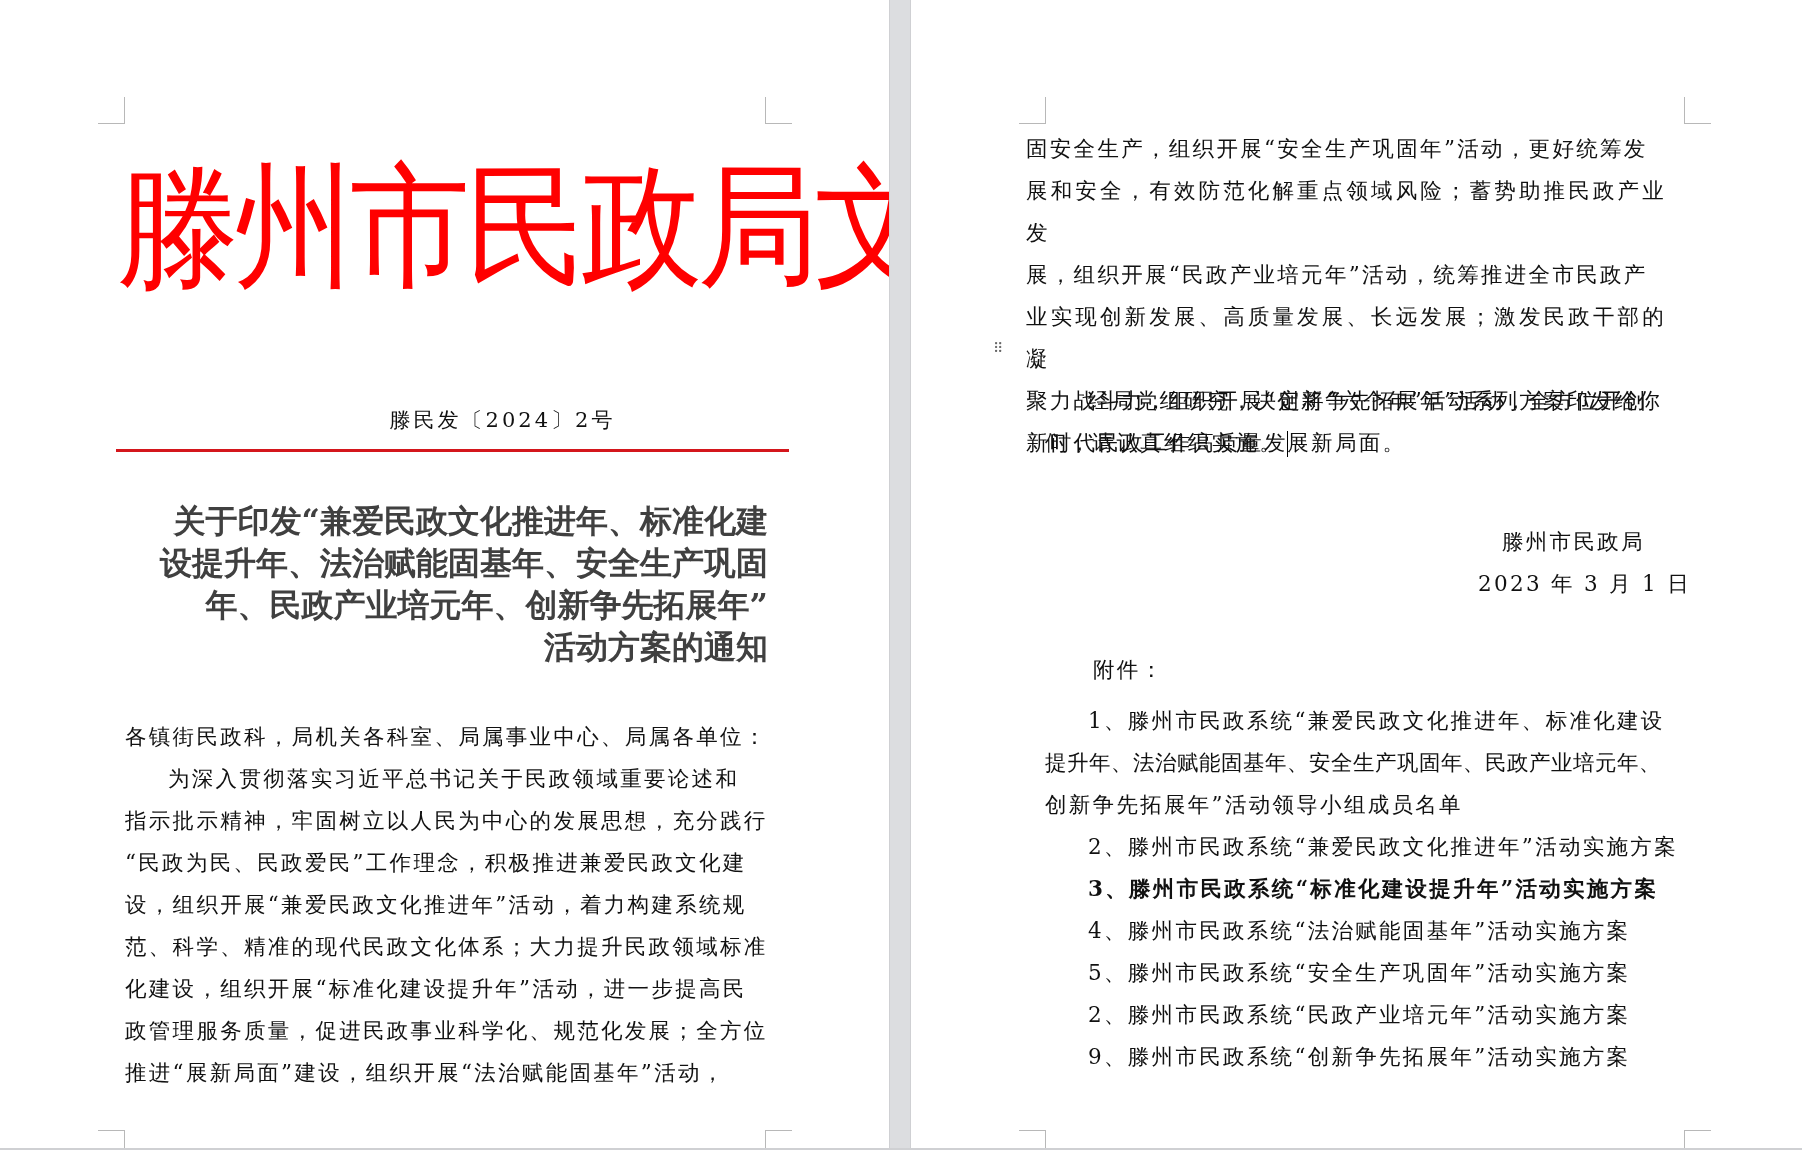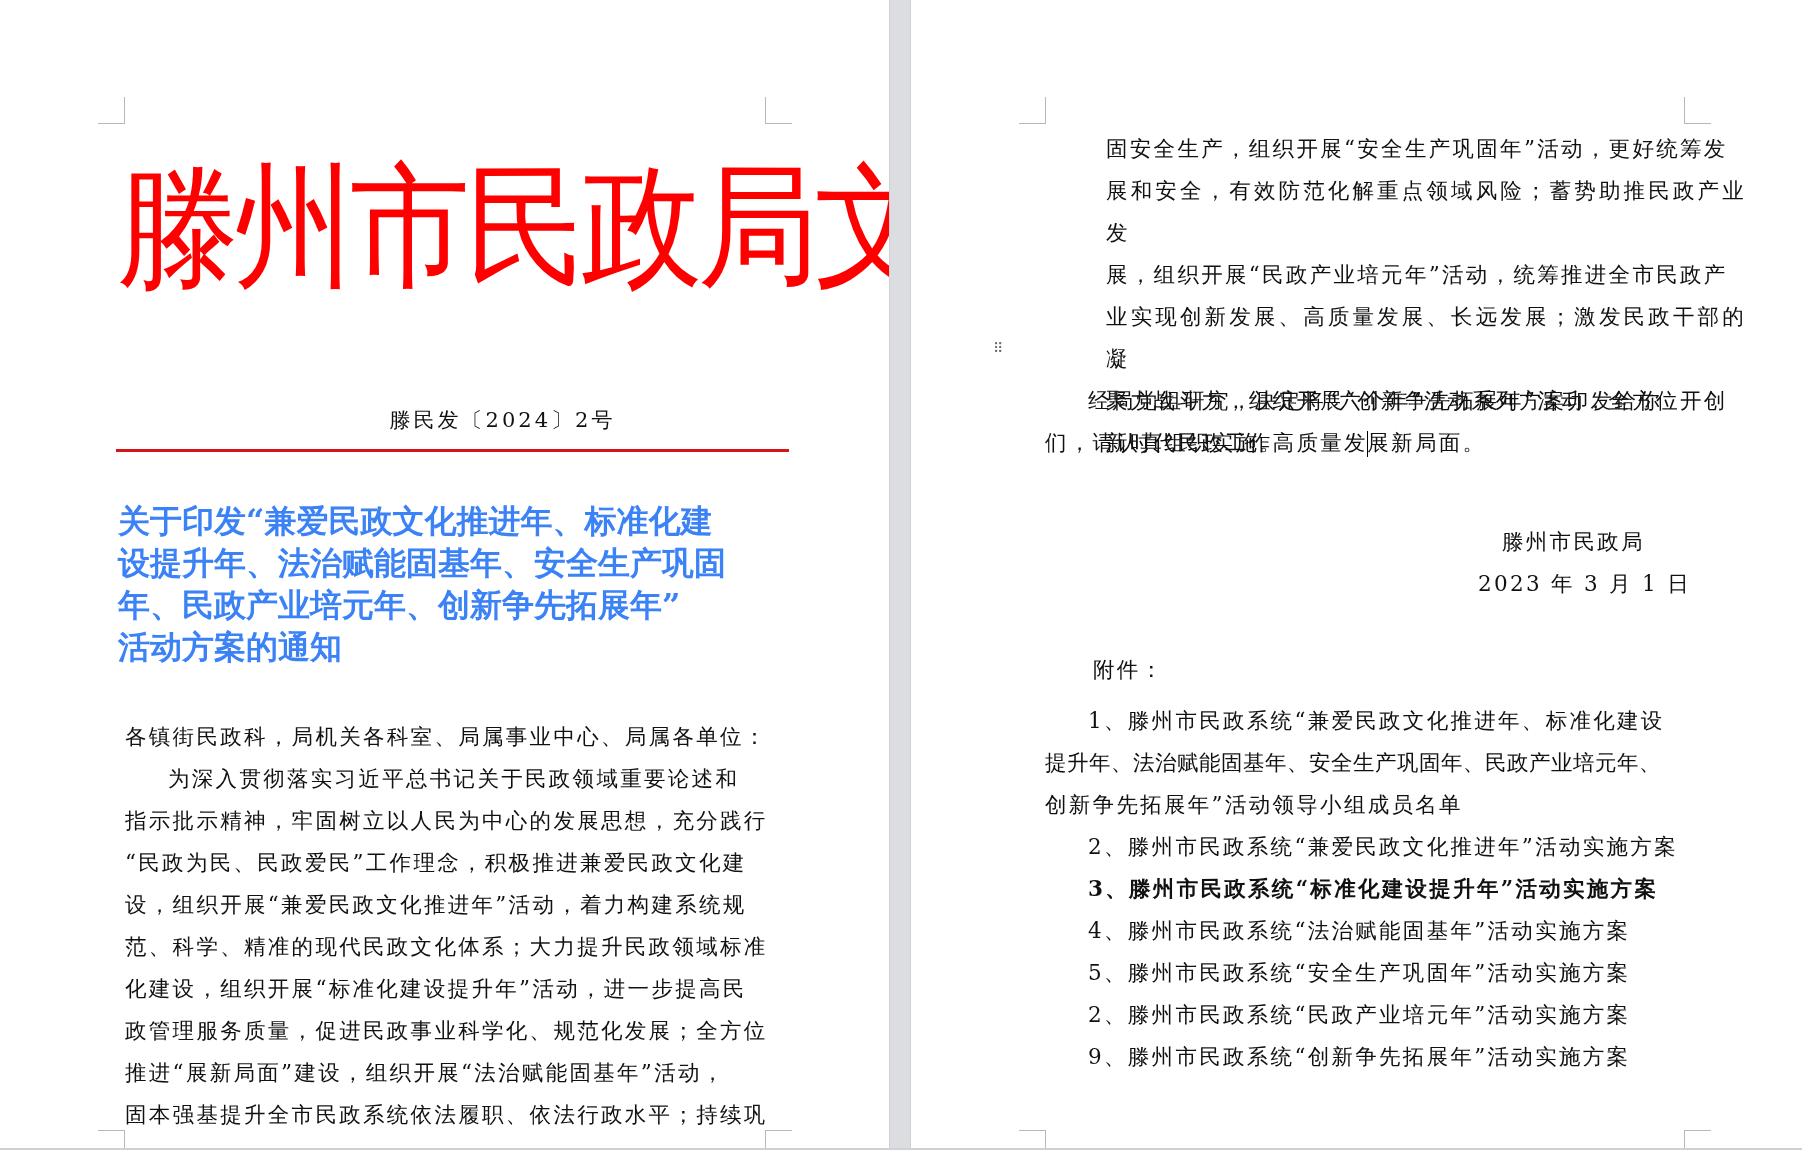--- a/index.html
+++ b/index.html
@@ -15,22 +15,22 @@
   .c-tl{border-right-width:1px;border-bottom-width:1px;}
   .c-tr{border-left-width:1px;border-bottom-width:1px;}
   .c-bl{border-right-width:1px;border-top-width:1px;}
   .c-br{border-left-width:1px;border-top-width:1px;}
   .red-title{position:absolute;left:118px;top:150px;width:660px;height:140px;color:#ff0000;
        font-family:"Liberation Serif","DejaVu Serif",serif;font-size:120px;line-height:140px;
        letter-spacing:-4px;white-space:nowrap;transform:scaleY(1.12);transform-origin:top left;
        font-weight:normal;}
   .doc-num{position:absolute;left:0;width:1005px;top:406px;text-align:center;font-size:21px;letter-spacing:3px;}
   .red-rule{position:absolute;left:116px;top:449px;width:673px;height:3px;background:#d4161c;}
-  .notice-title{position:absolute;left:118px;top:500px;width:650px;text-align:left;
-       font-size:32px;line-height:42px;font-weight:bold;color:#3b82f6;}
+  .notice-title{position:absolute;left:118px;top:500px;width:650px;text-align:right;
+       font-size:32px;line-height:42px;font-weight:bold;color:#404040;}
   .body-text{position:absolute;font-size:21.5px;line-height:42px;letter-spacing:2.3px;text-align:justify;}
   .indent{text-indent:2em;}
   .drag-handle{position:absolute;left:993px;top:345px;width:12px;height:22px;color:#666;font-size:14px;line-height:7px;}
   .cursor{display:inline-block;width:1.5px;height:26px;background:#000;vertical-align:middle;margin:0 -1px;}
   .sign{position:absolute;font-size:21.5px;letter-spacing:2.3px;white-space:nowrap;}
   .attach-item{position:absolute;left:1045px;width:640px;font-size:21.5px;line-height:42px;letter-spacing:2.3px;margin-top:12px;}
 </style>
 </head>
 <body>
 
@@ -55,34 +55,33 @@
 
   <div class="body-text" style="left:125px;top:758px;width:645px;">
     <div class="indent">为深入贯彻落实习近平总书记关于民政领域重要论述和</div>
     <div>指示批示精神，牢固树立以人民为中心的发展思想，充分践行</div>
     <div>“民政为民、民政爱民”工作理念，积极推进兼爱民政文化建</div>
     <div>设，组织开展“兼爱民政文化推进年”活动，着力构建系统规</div>
     <div>范、科学、精准的现代民政文化体系；大力提升民政领域标准</div>
     <div>化建设，组织开展“标准化建设提升年”活动，进一步提高民</div>
     <div>政管理服务质量，促进民政事业科学化、规范化发展；全方位</div>
     <div>推进“展新局面”建设，组织开展“法治赋能固基年”活动，</div>
-    <div>固本强基提升全市民政系统依法履职、依法行政水平；持续巩</div>
   </div>
 </div>
 
 <div class="gap"></div>
 
 <div class="page" id="right-page">
   <div class="corner c-tl" style="left:108px;top:97px;"></div>
   <div class="corner c-tr" style="left:773px;top:97px;"></div>
   <div class="corner c-bl" style="left:108px;top:1130px;"></div>
   <div class="corner c-br" style="left:773px;top:1130px;"></div>
 </div>
 
-<div class="body-text" style="left:1106px;top:128px;width:640px;">
+<div class="body-text" style="left:1026px;top:128px;width:640px;">
   <div>固安全生产，组织开展“安全生产巩固年”活动，更好统筹发</div>
   <div>展和安全，有效防范化解重点领域风险；蓄势助推民政产业发</div>
   <div>展，组织开展“民政产业培元年”活动，统筹推进全市民政产</div>
   <div>业实现创新发展、高质量发展、长远发展；激发民政干部的凝</div>
   <div>聚力战斗力，组织开展“创新争先拓展年”活动，全方位开创</div>
   <div><span>新时代民政工作高质量发</span><span class="cursor"></span><span>展新局面。</span></div>
 </div>
 
 <div class="drag-handle">⠿</div>
 

